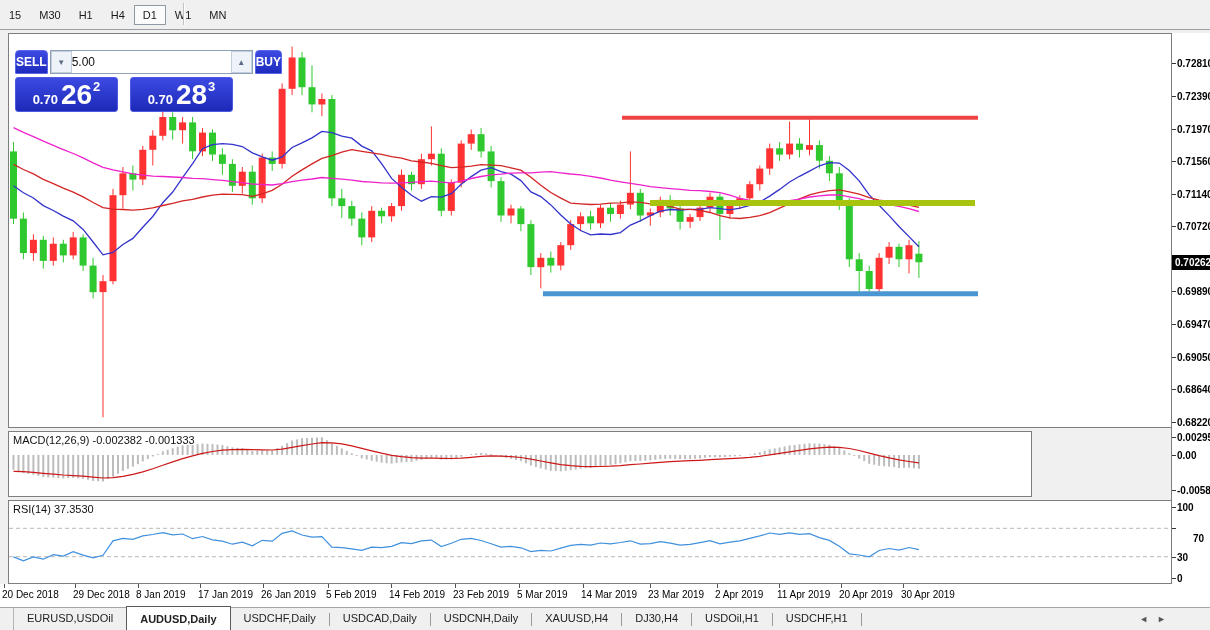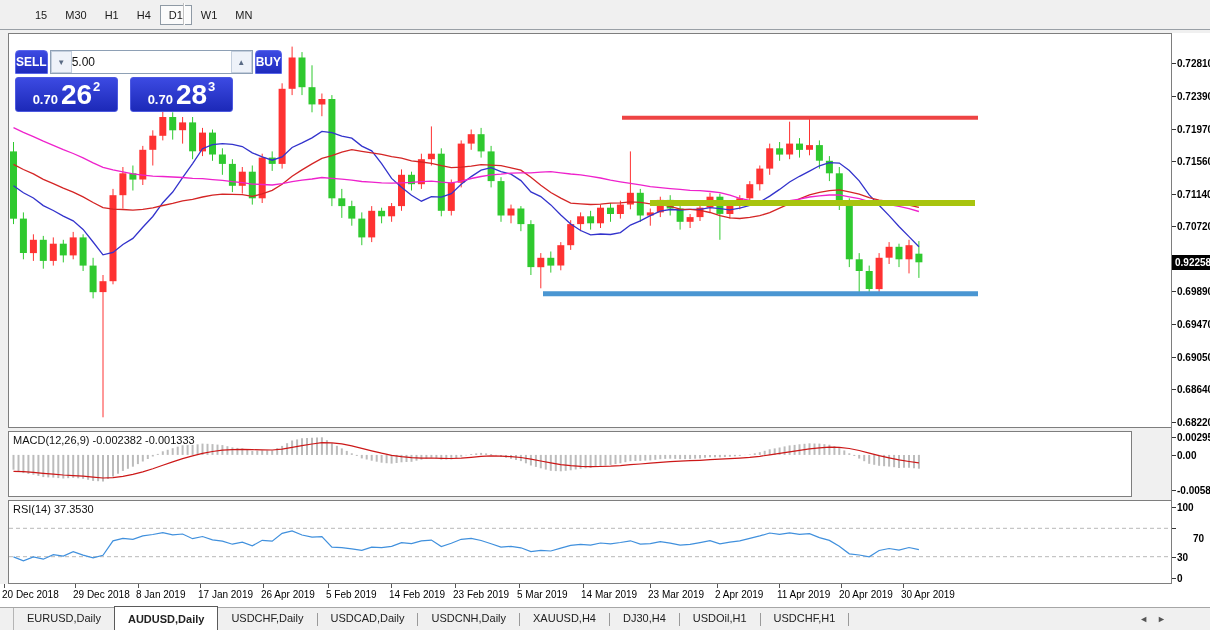--- a/index.html
+++ b/index.html
@@ -1,28 +1,28 @@
 <!DOCTYPE html>
 <html><head>
 <meta charset="utf-8">
 <style>
   html,body{margin:0;padding:0;background:#e8e8e8;font-family:"Liberation Sans",sans-serif;}
   .screen{position:relative;width:1210px;height:630px;background:#f0f0f0;overflow:hidden;}
 
   
   .toolbar{position:absolute;left:0;top:0;width:1210px;height:30px;background:#f0f0f0;border-bottom:1px solid #9aa0a6;box-sizing:border-box;}
-  .tfwrap{position:absolute;left:0;top:2px;height:26px;display:flex;align-items:center;padding-left:26px;}
+  .tfwrap{position:absolute;left:0;top:2px;height:26px;display:flex;align-items:center;}
   .tf-btn{padding:4px 9px;font-size:11px;color:#1a1a1a;cursor:default;}
   .tf-btn.active{background:#fbfbfb;border:1px solid #8f9aa5;padding:3px 8px;}
   .tf-sep{position:absolute;left:183px;top:3px;width:1px;height:22px;background:#c2c2c2;border-right:1px solid #ffffff;}
 
   
   .panel{position:absolute;background:#fff;border:1px solid #7e7e7e;box-sizing:border-box;}
   #main-panel{left:8px;top:33px;width:1164px;height:395px;}
-  #macd-panel{left:8px;top:431px;width:1124px;height:66px;}
+  #macd-panel{left:8px;top:431px;width:1024px;height:66px;}
   #rsi-panel{left:8px;top:500px;width:1164px;height:84px;}
   .panel svg{position:absolute;left:0;top:0;}
 
   .ind-label{position:absolute;left:4px;top:2px;font-size:11px;color:#111;white-space:nowrap;}
 
   
   #sym-header{position:absolute;left:7px;top:3px;font-size:11px;font-weight:bold;color:#20205e;white-space:nowrap;}
   #sym-header .tri{font-size:8px;margin-right:5px;color:#111;}
   #sym-header .vals{margin-left:6px;}
 
@@ -487,21 +487,21 @@
   <div class="panel" id="rsi-panel">
     <svg id="rsi-svg" width="1162" height="82">
         <line x1="0" y1="27.3" x2="1162" y2="27.3" stroke="#b8b8b8" stroke-width="1" stroke-dasharray="4 3"></line>
         <line x1="0" y1="55.7" x2="1162" y2="55.7" stroke="#b8b8b8" stroke-width="1" stroke-dasharray="4 3"></line>
         <polyline points="4.5,55.9 14.4,59.8 24.4,55.9 34.3,58.2 44.3,53.7 54.3,55.1 64.2,50.6 74.1,54.1 84.1,56.8 94.0,54.3 104.0,39.9 113.9,37.4 123.9,38.3 133.8,34.9 143.8,33.5 153.8,31.6 163.7,33.8 173.6,33.0 183.6,37.7 193.5,35.5 203.5,38.8 213.4,40.2 223.4,43.2 233.3,41.2 243.3,44.8 253.2,39.3 263.2,40.2 273.1,32.4 283.1,30.0 293.0,34.0 303.0,36.2 312.9,35.7 322.9,46.1 332.8,46.7 342.8,47.8 352.8,49.4 362.7,46.1 372.6,46.6 382.6,45.3 392.5,41.6 402.5,42.6 412.4,39.8 422.4,39.1 432.3,45.6 442.3,42.3 452.2,38.3 462.2,37.4 472.1,39.5 482.1,42.8 492.0,46.1 502.0,45.3 511.9,46.8 521.9,50.6 531.8,49.3 541.8,50.0 551.8,47.1 561.7,44.3 571.6,43.3 581.6,44.2 591.5,42.0 601.5,42.8 611.4,41.5 621.4,39.8 631.3,43.1 641.3,42.6 651.3,40.7 661.2,42.1 671.1,44.2 681.1,43.3 691.0,41.6 701.0,39.7 710.9,42.8 720.9,41.1 730.8,39.9 740.8,37.4 750.8,34.9 760.7,32.0 770.6,33.4 780.6,31.8 790.5,33.4 800.5,32.6 810.4,36.6 820.4,39.4 830.3,45.2 840.3,52.8 850.2,54.0 860.2,55.8 870.1,49.5 880.1,47.5 890.0,49.1 900.0,46.5 909.9,48.7 " fill="none" stroke="#4090dd" stroke-width="1.2"></polyline>
       </svg>
     <div class="ind-label">RSI(14) 37.3530</div>
   </div>
 
   <div id="axis-col">
-    <div class="price-tag" id="price-tag" style="top: 222.288px;">0.92258</div>
+    <div class="price-tag" id="price-tag" style="top: 222.288px;">0.70262</div>
   <div class="ptick" style="top: 30px;"></div>
       <div class="plabel" style="top: 25px;">0.72810</div>
       <div class="ptick" style="top: 62.8497px;"></div>
       <div class="plabel" style="top: 57.8497px;">0.72390</div>
       <div class="ptick" style="top: 95.6993px;"></div>
       <div class="plabel" style="top: 90.6993px;">0.71970</div>
       <div class="ptick" style="top: 127.767px;"></div>
       <div class="plabel" style="top: 122.767px;">0.71560</div>
       <div class="ptick" style="top: 160.617px;"></div>
       <div class="plabel" style="top: 155.617px;">0.71140</div>
@@ -536,21 +536,21 @@
   <div id="time-axis">
       <div class="ttick" style="left: 4px;"></div>
       <div class="tlabel" style="left: 2px;">20 Dec 2018</div>
       <div class="ttick" style="left: 75px;"></div>
       <div class="tlabel" style="left: 73px;">29 Dec 2018</div>
       <div class="ttick" style="left: 138px;"></div>
       <div class="tlabel" style="left: 136px;">8 Jan 2019</div>
       <div class="ttick" style="left: 200px;"></div>
       <div class="tlabel" style="left: 198px;">17 Jan 2019</div>
       <div class="ttick" style="left: 263px;"></div>
-      <div class="tlabel" style="left: 261px;">26 Apr 2019</div>
+      <div class="tlabel" style="left: 261px;">26 Jan 2019</div>
       <div class="ttick" style="left: 328px;"></div>
       <div class="tlabel" style="left: 326px; text-align: right;">5 Feb 2019</div>
       <div class="ttick" style="left: 391px;"></div>
       <div class="tlabel" style="left: 389px;">14 Feb 2019</div>
       <div class="ttick" style="left: 455px;"></div>
       <div class="tlabel" style="left: 453px;">23 Feb 2019</div>
       <div class="ttick" style="left: 519px;"></div>
       <div class="tlabel" style="left: 517px;">5 Mar 2019</div>
       <div class="ttick" style="left: 583px;"></div>
       <div class="tlabel" style="left: 581px;">14 Mar 2019</div>
@@ -561,21 +561,21 @@
       <div class="ttick" style="left: 779px;"></div>
       <div class="tlabel" style="left: 777px;">11 Apr 2019</div>
       <div class="ttick" style="left: 841px;"></div>
       <div class="tlabel" style="left: 839px;">20 Apr 2019</div>
       <div class="ttick" style="left: 903px;"></div>
       <div class="tlabel" style="left: 901px;">30 Apr 2019</div>
     </div>
 
   <div id="tabbar">
     <div class="tab-stub"></div>
-  <div class="tab">EURUSD,Daily</div>
+  <div class="tab">EURUSD,USDOil</div>
       <div class="tab active">AUDUSD,Daily</div>
       <div class="tab">USDCHF,Daily</div>
       <div class="tab-sep"></div>
       <div class="tab">USDCAD,Daily</div>
       <div class="tab-sep"></div>
       <div class="tab">USDCNH,Daily</div>
       <div class="tab-sep"></div>
       <div class="tab">XAUUSD,H4</div>
       <div class="tab-sep"></div>
       <div class="tab">DJ30,H4</div>

